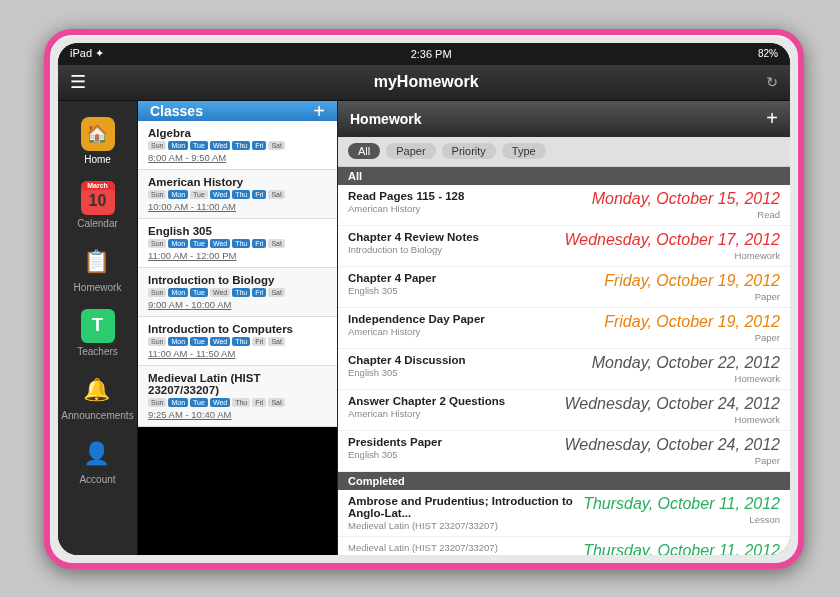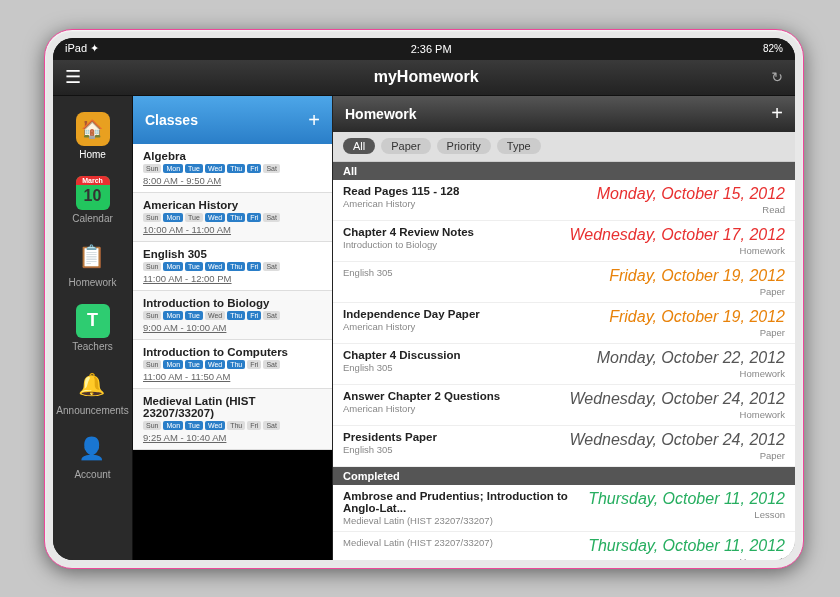--- a/index.html
+++ b/index.html
@@ -13,21 +13,21 @@
       font-family: 'Helvetica Neue', Arial, sans-serif;
     }
 
     .device-outer {
       width: 760px;
       height: 540px;
       background: #e8e8e8;
       border-radius: 28px;
       padding: 8px;
       box-shadow: 0 4px 20px rgba(0,0,0,0.5), inset 0 1px 2px rgba(255,255,255,0.8);
-      border: 1px solid #ec4899;
+      border: 6px solid #ec4899;
       margin-left: 8px;
     }
     .device-inner {
       width: 100%;
       height: 100%;
       background: #1a1a1a;
       border-radius: 20px;
       overflow: hidden;
       display: flex;
       flex-direction: column;
@@ -114,21 +114,21 @@
       border-radius: 8px;
       width: 34px;
       height: 34px;
       display: flex;
       align-items: center;
       justify-content: center;
       font-size: 18px;
       color: white;
     }
     .calendar-icon-bg {
-      background: #22c55e;
+      background: #ef4444;
       border-radius: 6px;
       width: 34px;
       height: 34px;
       display: flex;
       flex-direction: column;
       align-items: center;
       overflow: hidden;
     }
     .calendar-top {
       background: #e83030;
@@ -196,21 +196,21 @@
     
     .classes-panel {
       width: 200px;
       background: #333;
       display: flex;
       flex-direction: column;
       border-right: 1px solid #222;
       flex-shrink: 0;
     }
     .panel-header {
-      height: 48px;
+      height: 20px;
       display: flex;
       align-items: center;
       justify-content: space-between;
       padding: 0 12px;
       flex-shrink: 0;
     }
     .panel-header.blue {
       background: linear-gradient(180deg, #4da6e8 0%, #2a7ec8 100%);
     }
     .panel-header-title {
@@ -560,20 +560,21 @@
                 <div class="hw-item-class">Introduction to Biology</div>
               </div>
               <div class="hw-item-right">
                 <div class="hw-item-date date-red">Wednesday, October 17, 2012</div>
                 <div class="hw-item-type">Homework</div>
               </div>
             </div>
 
             <div class="hw-item">
               <div class="hw-item-left">
+                <div class="hw-item-title">Chapter 4 Paper</div>
                 <div class="hw-item-class">English 305</div>
               </div>
               <div class="hw-item-right">
                 <div class="hw-item-date date-orange">Friday, October 19, 2012</div>
                 <div class="hw-item-type">Paper</div>
               </div>
             </div>
 
             <div class="hw-item">
               <div class="hw-item-left">

